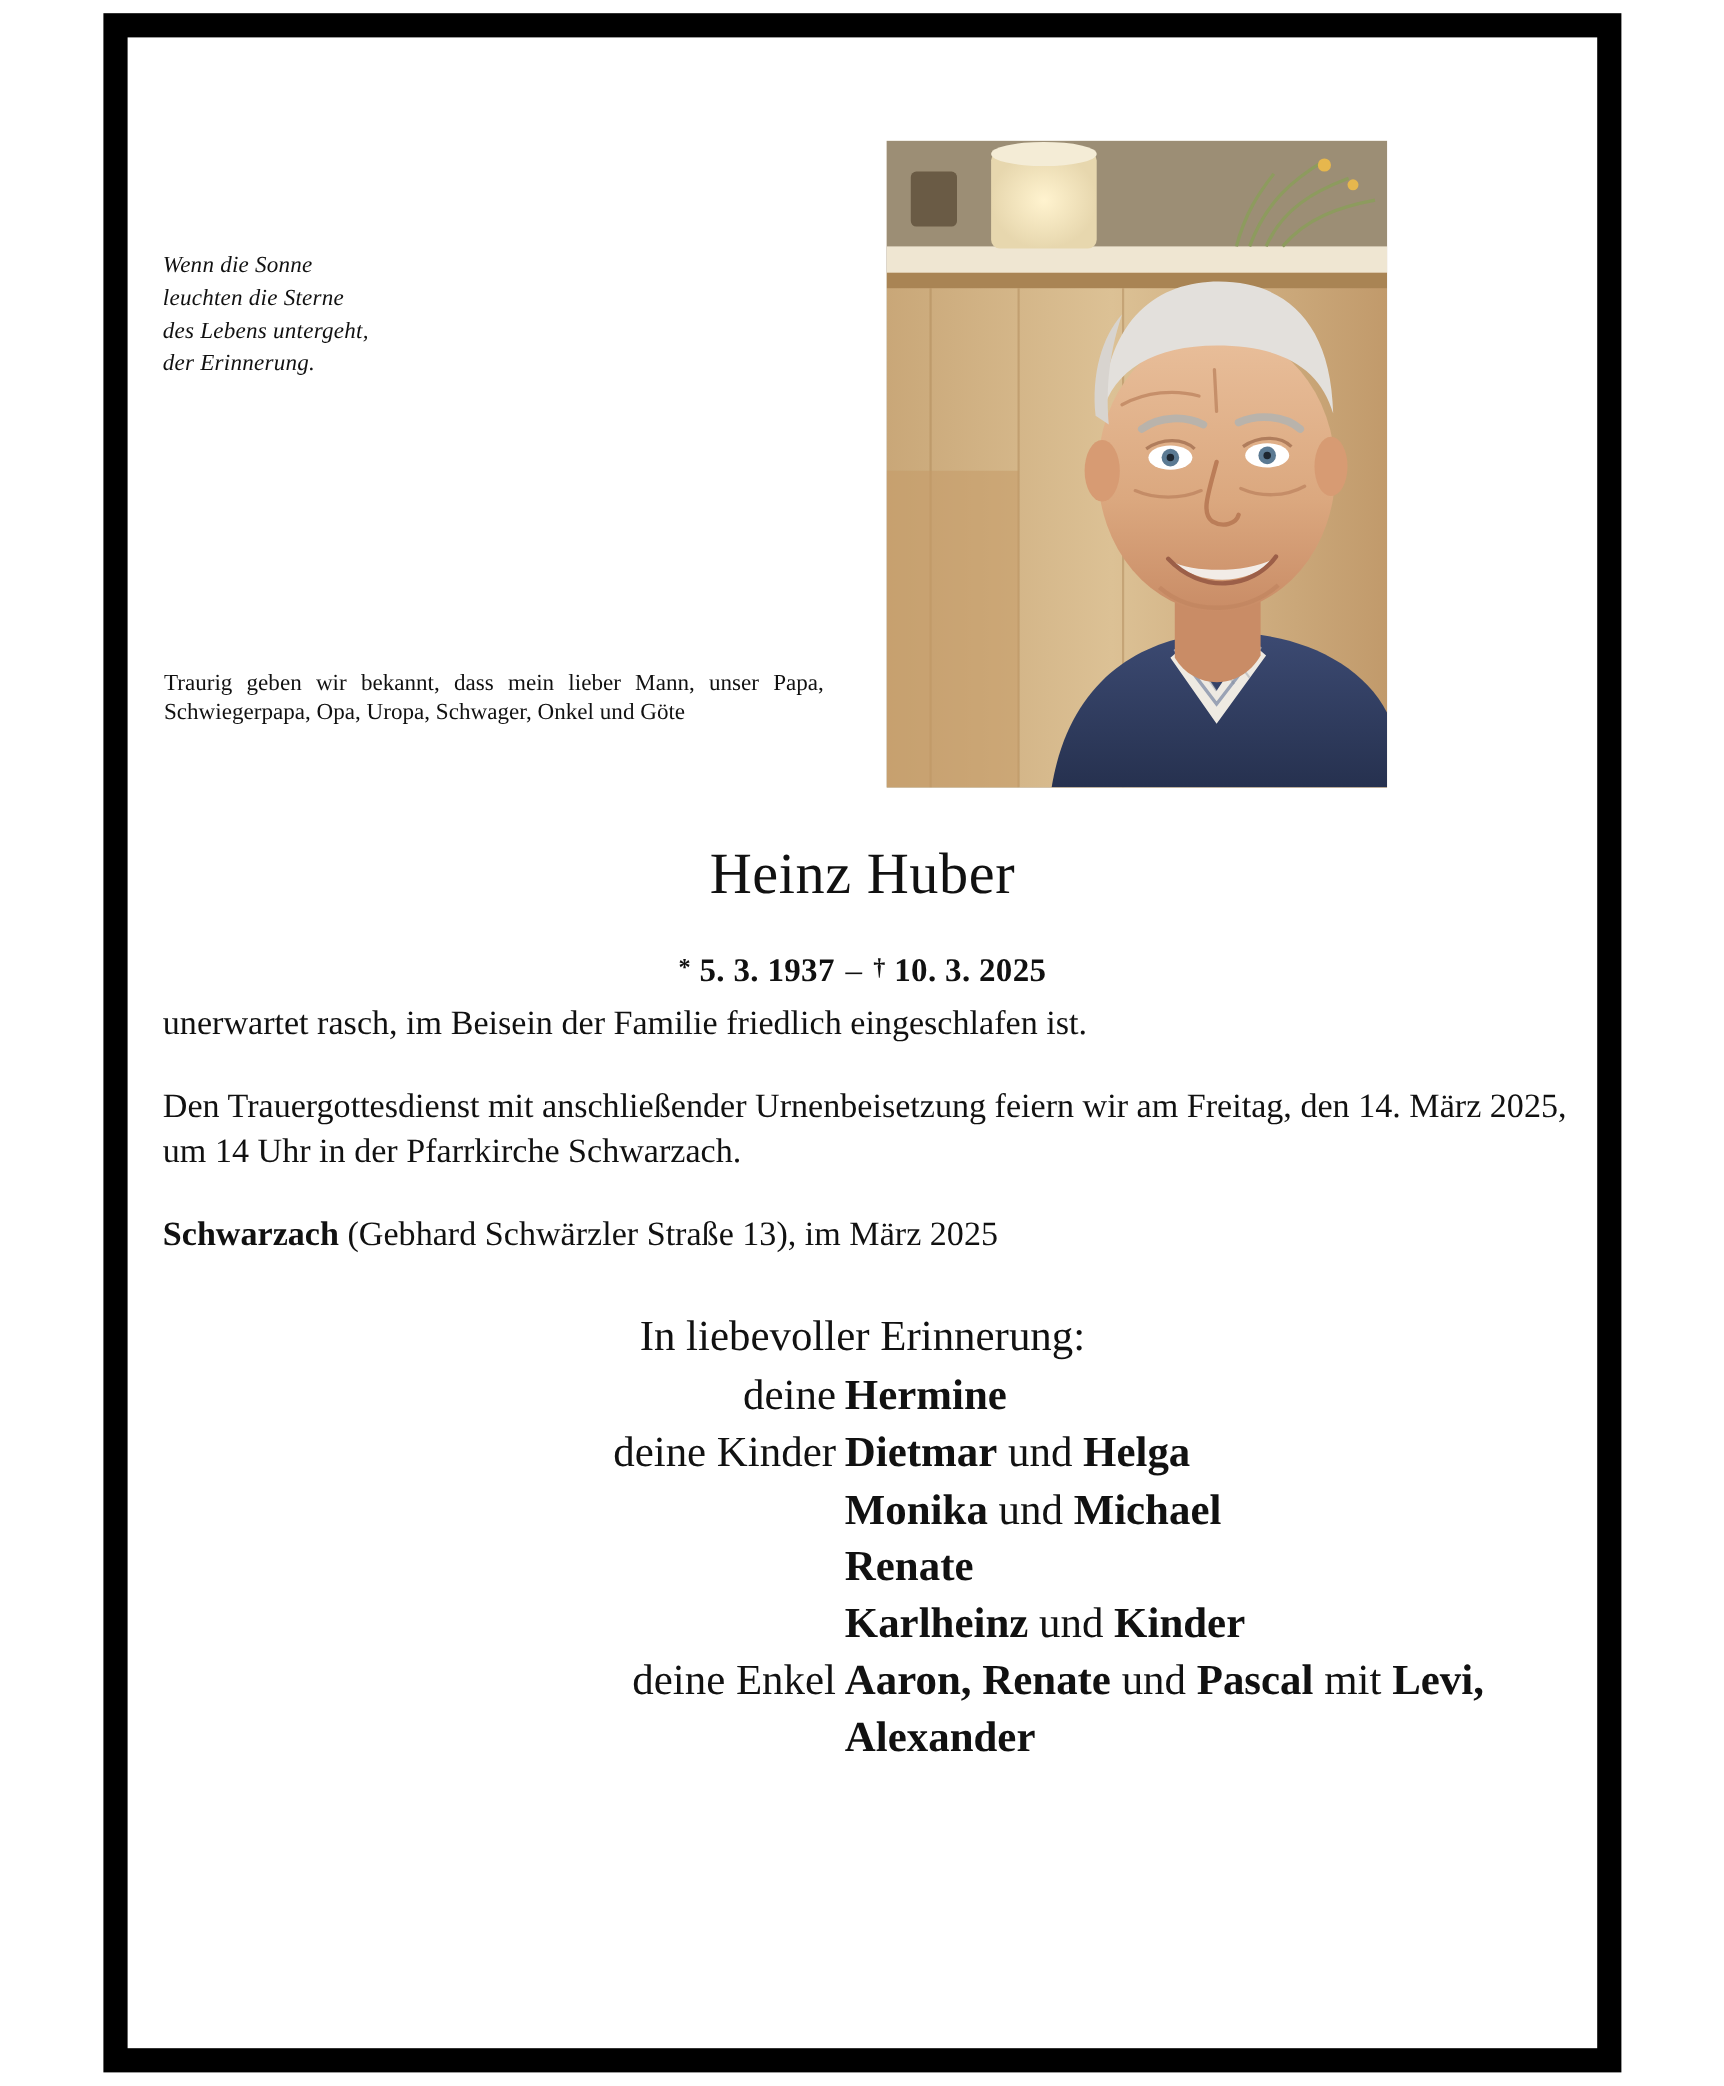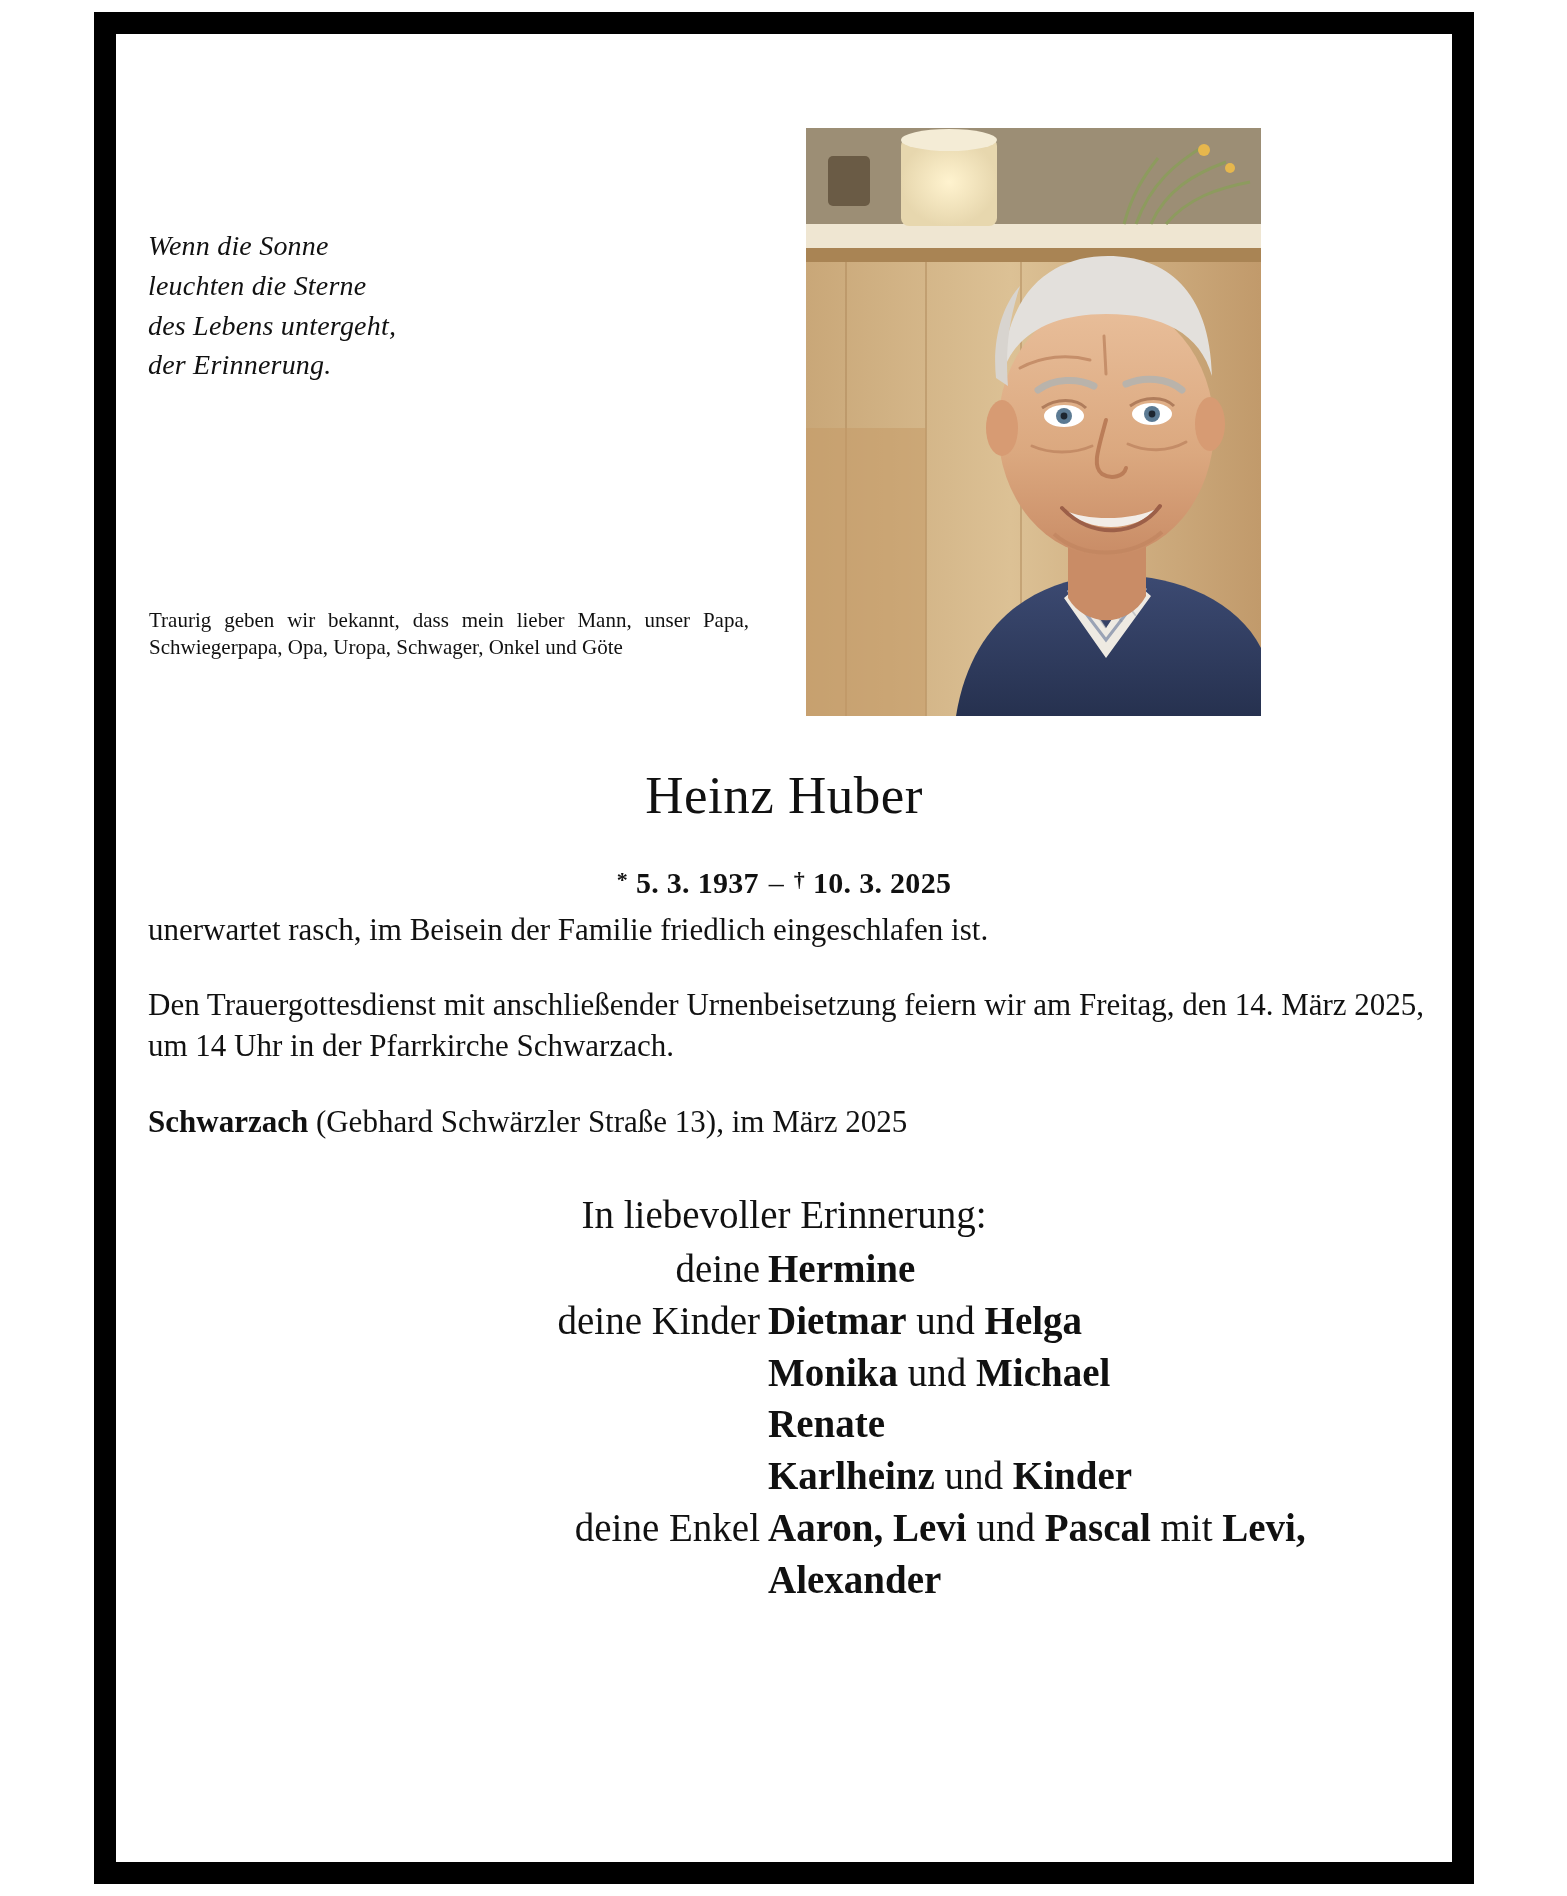--- a/index.html
+++ b/index.html
@@ -40,21 +40,21 @@
     box-sizing: border-box;
   }
 
   
   .verse {
     position: absolute;
     left: 32px;
     top: 192px;
     width: 560px;
     font-style: italic;
-    font-size: 28px;
+    font-size: 21px;
     line-height: 1.42;
     color: #111;
     letter-spacing: 0.2px;
   }
   .verse div { white-space: nowrap; }
 
   
   .photo {
     position: absolute;
     left: 690px;
@@ -308,21 +308,21 @@
             <div class="sig-row">
               <span class="lead"></span>
               <span class="names"><b>Renate</b></span>
             </div>
             <div class="sig-row">
               <span class="lead"></span>
               <span class="names"><b>Karlheinz</b><span> und </span><b>Kinder</b></span>
             </div>
             <div class="sig-row">
               <span class="lead">deine Enkel</span>
-              <span class="names"><b>Aaron, Levi</b><span> und </span><b>Pascal</b><span> mit </span><b>Levi,</b></span>
+              <span class="names"><b>Aaron, Renate</b><span> und </span><b>Pascal</b><span> mit </span><b>Levi,</b></span>
             </div>
             <div class="sig-row">
               <span class="lead"></span>
               <span class="names"><b>Alexander</b></span>
             </div>
           </div>
       </div>
 
     </div>
   </div>

